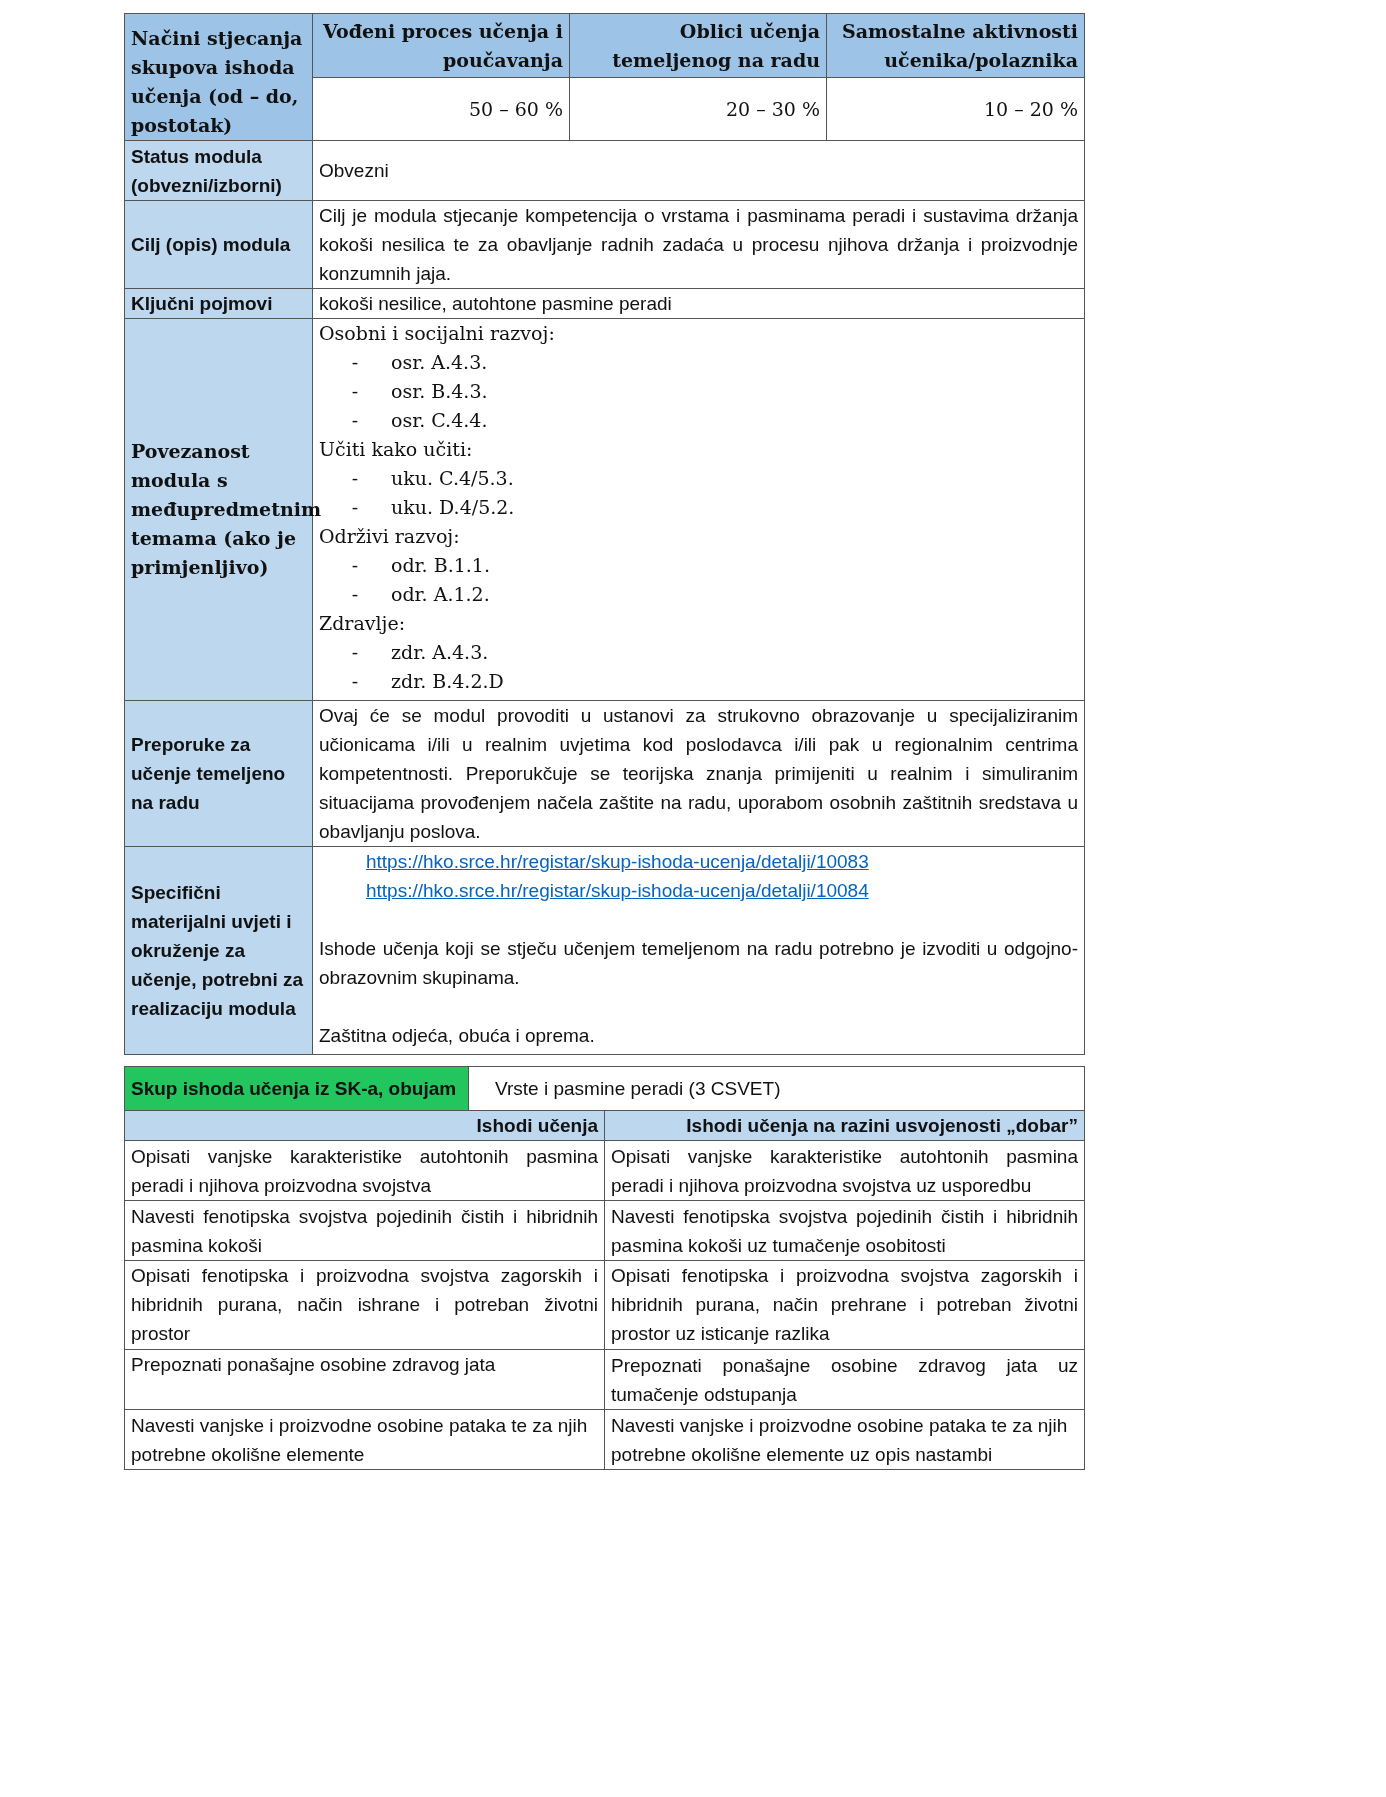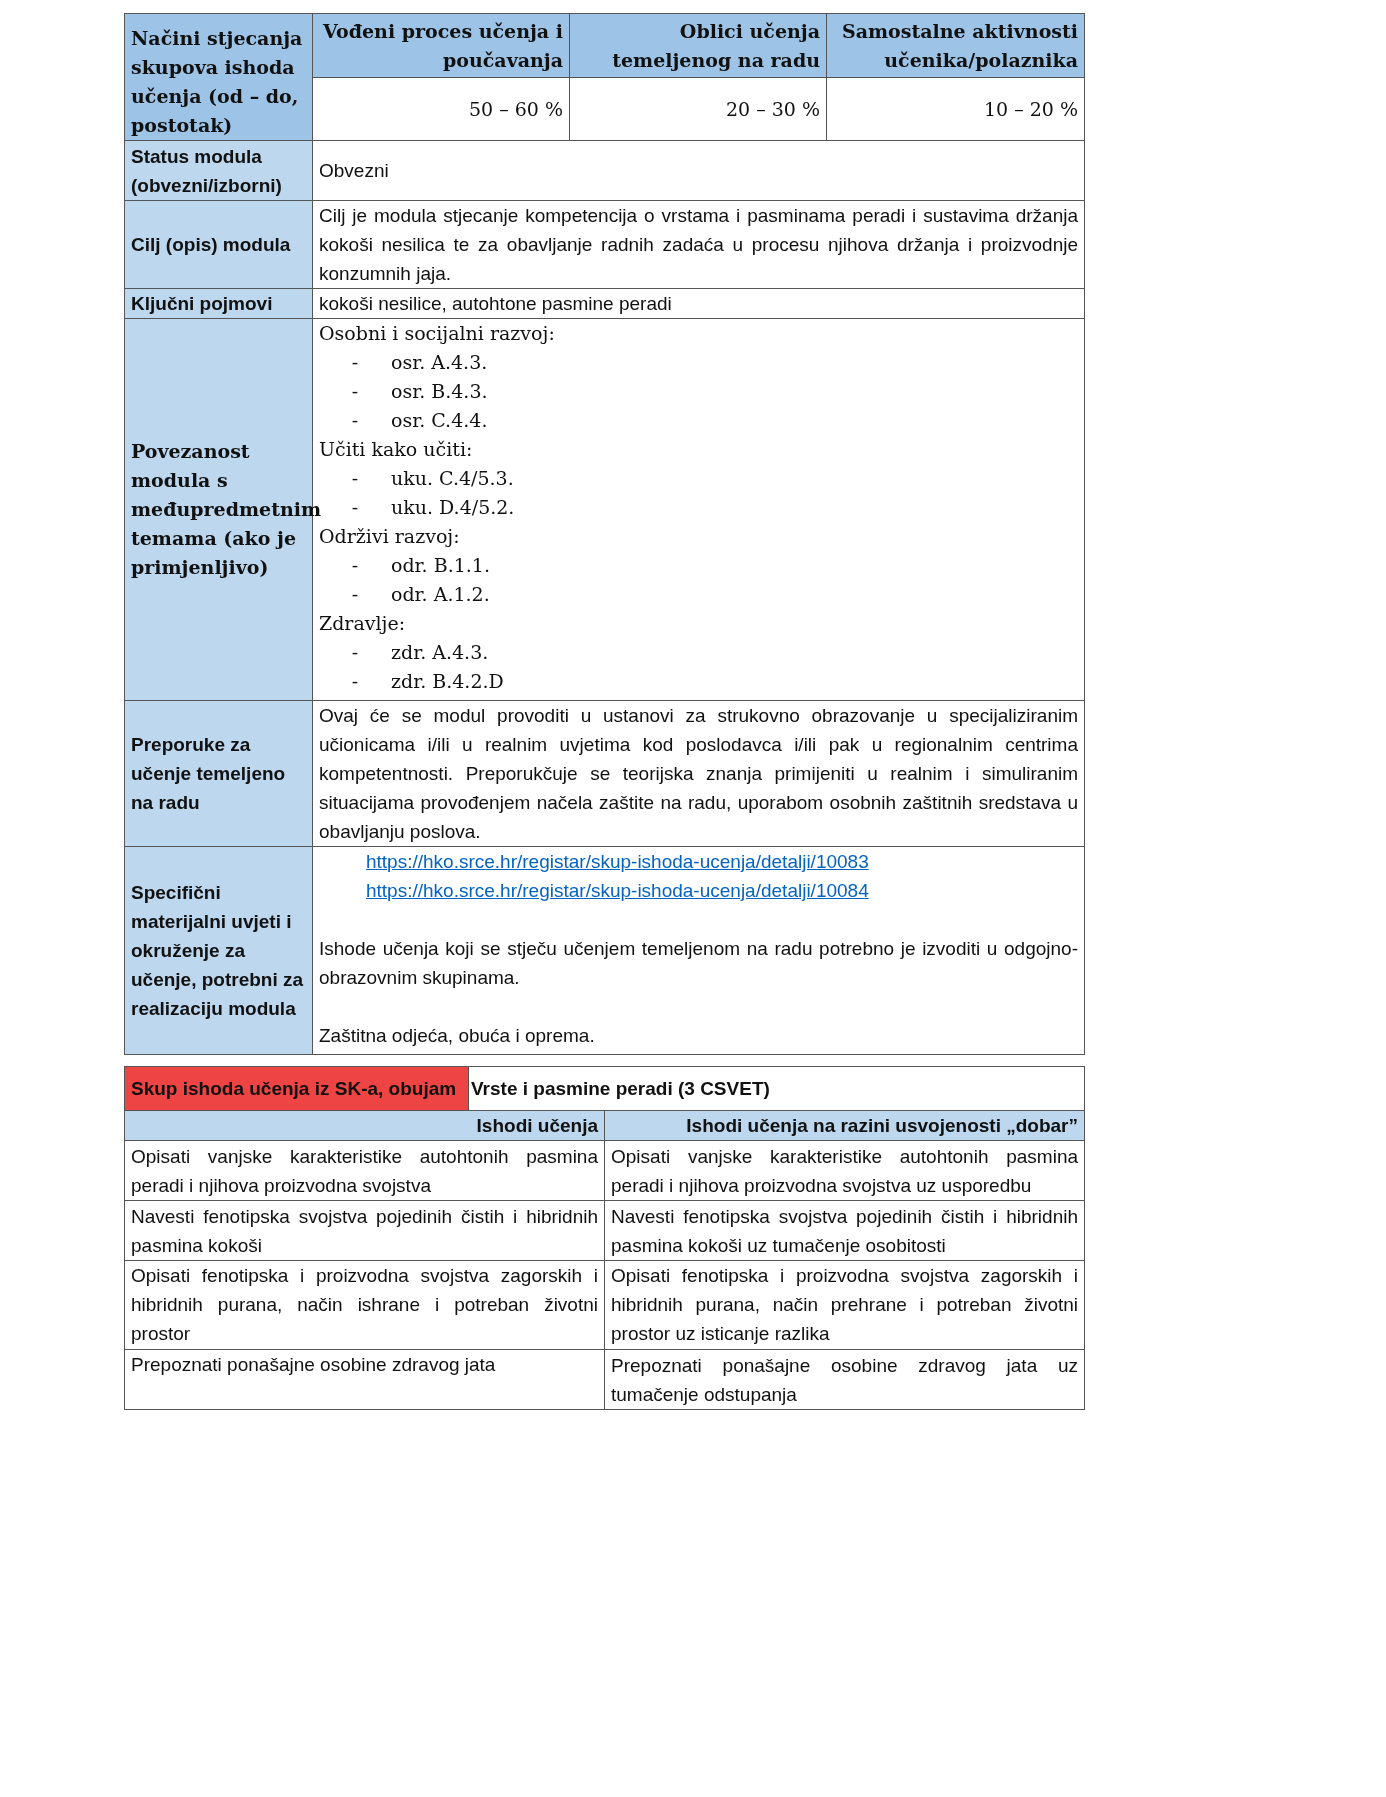--- a/index.html
+++ b/index.html
@@ -116,22 +116,22 @@
   </table>
 
 <table class="t2 cond">
   <colgroup>
     <col style="width:344px">
       <col style="width:136px">
       <col style="width:480px">
   </colgroup>
   <tbody>
       <tr style="height:44px">
-    <td class="hdr" style="background:#ef4444">Skup ishoda učenja iz SK-a, obujam</td>
-    <td colspan="2" style="font-weight:bold;padding-left:2px">Vrste i pasmine peradi (3 CSVET)</td>
+    <td class="hdr" style="background:#22c55e">Skup ishoda učenja iz SK-a, obujam</td>
+    <td colspan="2" style="font-weight:normal;padding-left:26px">Vrste i pasmine peradi (3 CSVET)</td>
   </tr>
   <tr style="height:30px">
     <td colspan="2" class="lbl center">Ishodi učenja</td>
     <td class="lbl center">Ishodi učenja na razini usvojenosti „dobar”</td>
   </tr>
   <tr style="height:60px">
     <td colspan="2" class="just">Opisati vanjske karakteristike autohtonih pasmina peradi i njihova proizvodna svojstva</td>
     <td class="just">Opisati vanjske karakteristike autohtonih pasmina peradi i njihova proizvodna svojstva uz usporedbu</td>
   </tr>
   <tr style="height:60px">
@@ -139,14 +139,18 @@
     <td class="just">Navesti fenotipska svojstva pojedinih čistih i hibridnih pasmina kokoši uz tumačenje osobitosti</td>
   </tr>
   <tr style="height:89px">
     <td colspan="2" class="just" style="vertical-align:top">Opisati fenotipska i proizvodna svojstva zagorskih i hibridnih purana, način ishrane i potreban životni prostor</td>
     <td class="just" style="vertical-align:top">Opisati fenotipska i proizvodna svojstva zagorskih i hibridnih purana, način prehrane i potreban životni prostor uz isticanje razlika</td>
   </tr>
   <tr style="height:60px">
     <td colspan="2" style="vertical-align:top">Prepoznati ponašajne osobine zdravog jata</td>
     <td class="just">Prepoznati ponašajne osobine zdravog jata uz tumačenje odstupanja</td>
   </tr>
+  <tr style="height:60px">
+    <td colspan="2">Navesti vanjske i proizvodne osobine pataka te za njih potrebne okolišne elemente</td>
+    <td>Navesti vanjske i proizvodne osobine pataka te za njih potrebne okolišne elemente uz opis nastambi</td>
+  </tr>
 </tbody>
   </table>
 
 </body></html>

